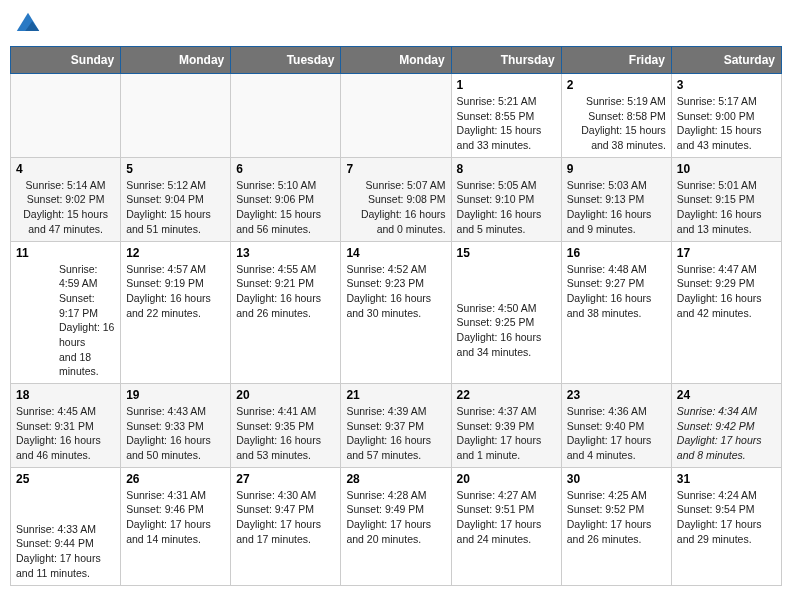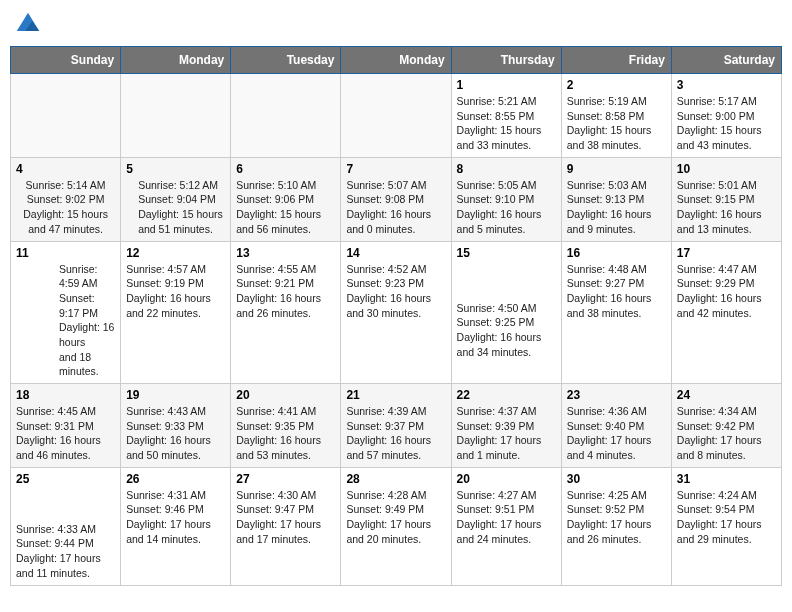--- a/index.html
+++ b/index.html
@@ -127,21 +127,21 @@
         <td class="empty"></td>
         <td>
           <span class="day-num">1</span>
           <div class="day-info" style="white-space: pre-line;">Sunrise: 5:21 AM
 Sunset: 8:55 PM
 Daylight: 15 hours
 and 33 minutes.</div>
         </td>
         <td>
           <span class="day-num">2</span>
-          <div class="day-info" style="white-space: pre-line;">Sunrise: 5:19 AM
+          <div class="day-info" style="white-space: pre-line; text-align: right;">Sunrise: 5:19 AM
 Sunset: 8:58 PM
 Daylight: 15 hours
 and 38 minutes.</div>
         </td>
         <td>
           <span class="day-num">3</span>
           <div class="day-info" style="white-space: pre-line;">Sunrise: 5:17 AM
 Sunset: 9:00 PM
 Daylight: 15 hours
 and 43 minutes.</div>
@@ -150,35 +150,35 @@
       <tr>
         <td>
           <span class="day-num">4</span>
           <div class="day-info" style="white-space: pre-line; text-align: center;">Sunrise: 5:14 AM
 Sunset: 9:02 PM
 Daylight: 15 hours
 and 47 minutes.</div>
         </td>
         <td>
           <span class="day-num">5</span>
-          <div class="day-info" style="white-space: pre-line; margin-left: 12px;">Sunrise: 5:12 AM
+          <div class="day-info" style="white-space: pre-line;">Sunrise: 5:12 AM
 Sunset: 9:04 PM
 Daylight: 15 hours
 and 51 minutes.</div>
         </td>
         <td>
           <span class="day-num">6</span>
           <div class="day-info" style="white-space: pre-line;">Sunrise: 5:10 AM
 Sunset: 9:06 PM
 Daylight: 15 hours
 and 56 minutes.</div>
         </td>
         <td>
           <span class="day-num">7</span>
-          <div class="day-info" style="white-space: pre-line;">Sunrise: 5:07 AM
+          <div class="day-info" style="white-space: pre-line; text-align: right;">Sunrise: 5:07 AM
 Sunset: 9:08 PM
 Daylight: 16 hours
 and 0 minutes.</div>
         </td>
         <td>
           <span class="day-num">8</span>
           <div class="day-info" style="white-space: pre-line;">Sunrise: 5:05 AM
 Sunset: 9:10 PM
 Daylight: 16 hours
 and 5 minutes.</div>
@@ -287,21 +287,21 @@
         </td>
         <td>
           <span class="day-num">23</span>
           <div class="day-info" style="white-space: pre-line;">Sunrise: 4:36 AM
 Sunset: 9:40 PM
 Daylight: 17 hours
 and 4 minutes.</div>
         </td>
         <td>
           <span class="day-num">24</span>
-          <div class="day-info" style="white-space: pre-line;">Sunrise: 4:34 AM
+          <div class="day-info" style="white-space: pre-line; font-style: italic;">Sunrise: 4:34 AM
 Sunset: 9:42 PM
 Daylight: 17 hours
 and 8 minutes.</div>
         </td>
       </tr>
       <tr>
         <td>
           <span class="day-num">25</span>
           <div class="day-info" style="white-space: pre-line; margin-top: 36px;">Sunrise: 4:33 AM
 Sunset: 9:44 PM

